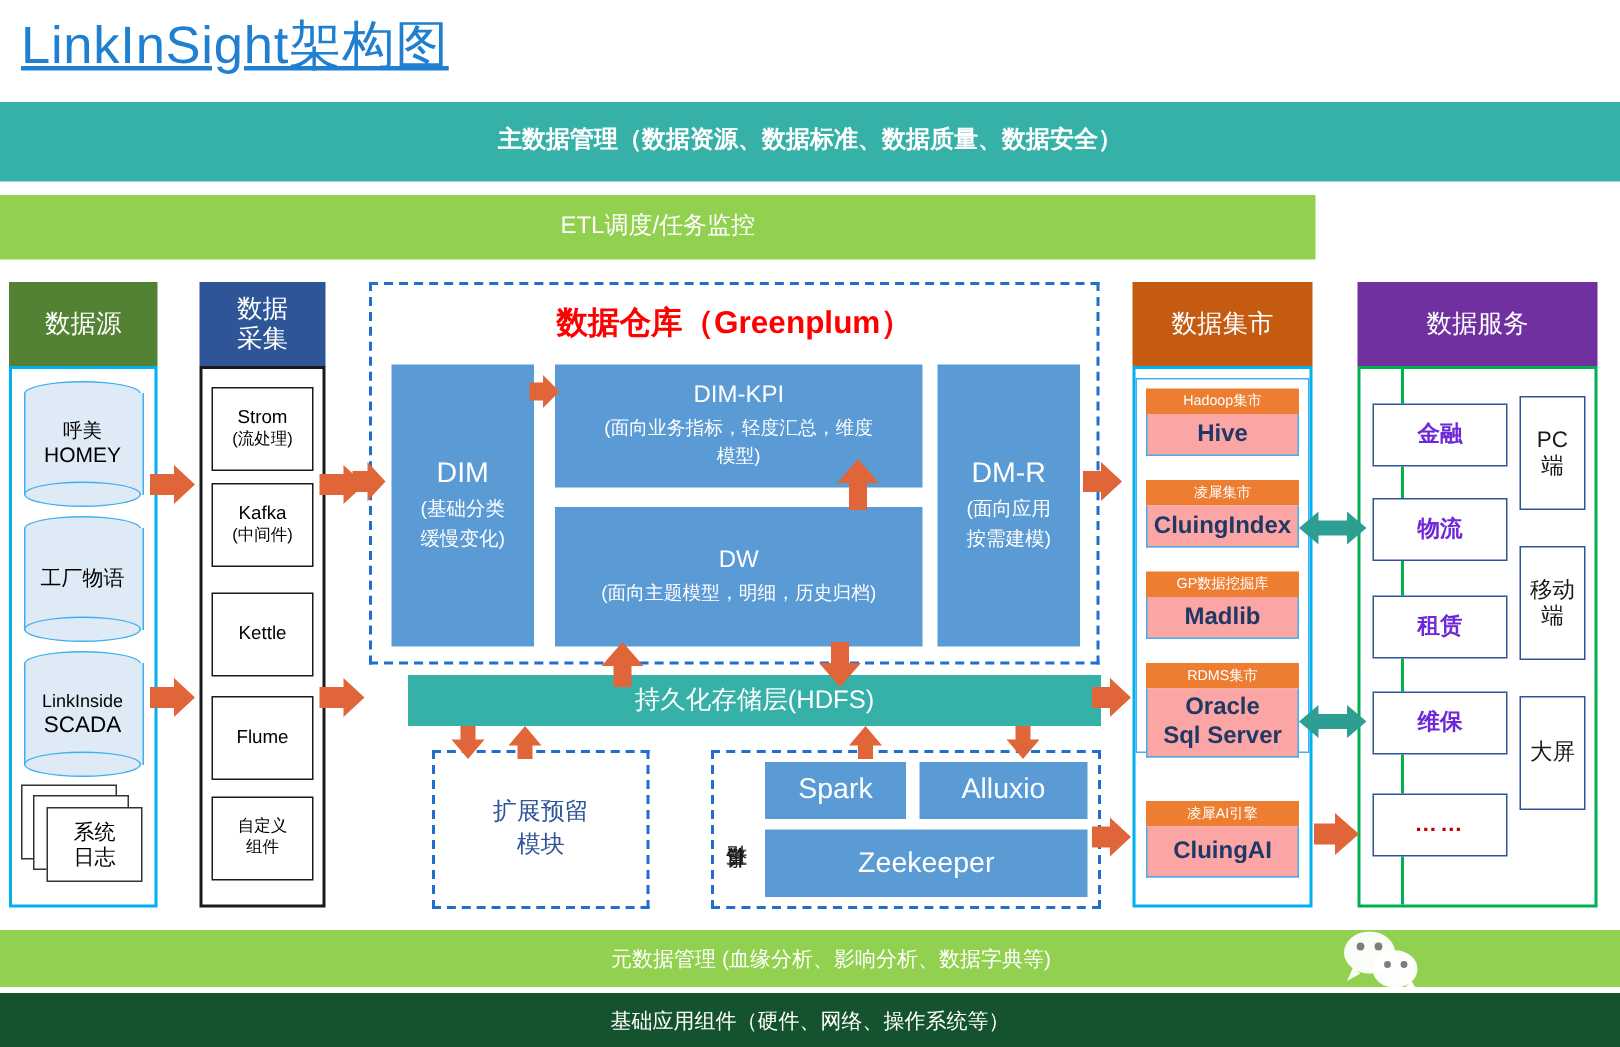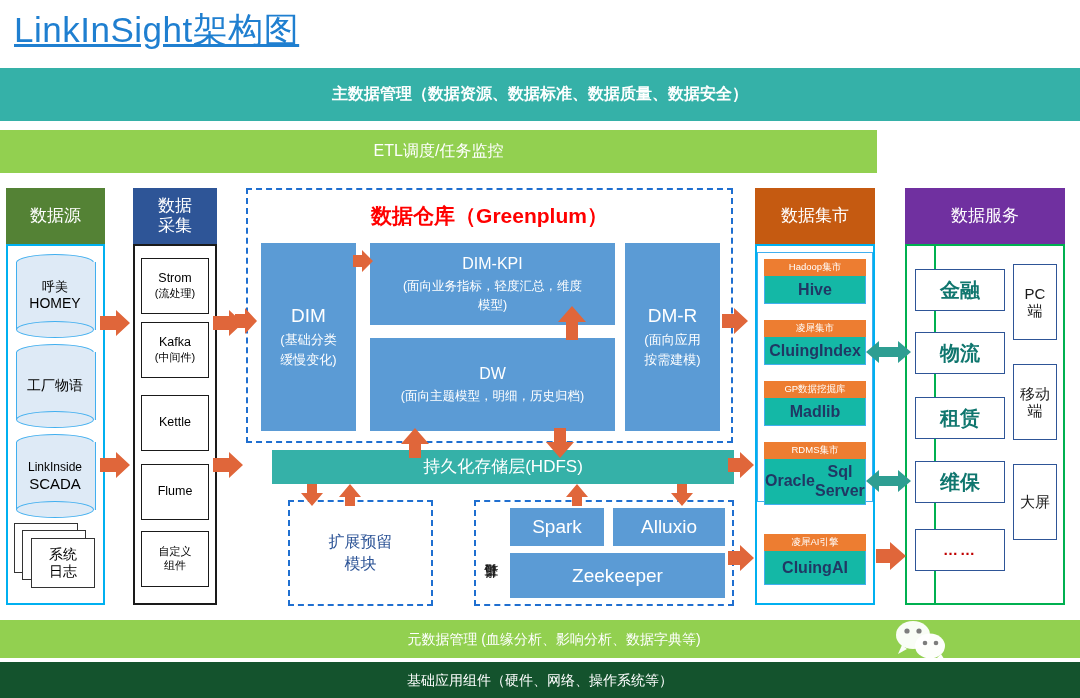--- a/index.html
+++ b/index.html
@@ -86,29 +86,29 @@
     display:flex;align-items:center;justify-content:center;writing-mode:vertical-rl;text-orientation:upright;}
   .cebox{background:#5B9BD5;color:#fff;font-size:19px;}
   #ce-spark{left:510px;top:508px;width:94px;height:38px;}
   #ce-alluxio{left:613px;top:508px;width:112px;height:38px;}
   #ce-zk{left:510px;top:553px;width:215px;height:45px;}
 
   
   .martitem{left:764px;width:102px;}
   .martitem .hd{height:17px;background:#ED7D31;color:#fff;font-size:9.5px;
     display:flex;align-items:center;justify-content:center;}
-  .martitem .bd{height:28px;background:#14b8a6;border:1.5px solid #41AFEF;border-top:none;
+  .martitem .bd{height:28px;background:#fca5a5;border:1.5px solid #41AFEF;border-top:none;
     color:#203864;font-size:16px;font-weight:700;
     display:flex;align-items:center;justify-content:center;box-sizing:border-box;}
-  .martitem.tall .bd{height:46px;line-height:1.15;text-align:center;flex-direction:row;justify-content:center;}
+  .martitem.tall .bd{height:46px;line-height:1.15;text-align:center;flex-direction:column;justify-content:center;}
   #mart-inner{left:757px;top:252px;width:116px;height:250px;border:1.5px solid #41AFEF;background:transparent;}
 
   
   .svcbox{left:915px;width:90px;height:42px;border:1.8px solid #2E5597;background:#fff;
-    color:#0f766e;font-size:20px;font-weight:700;}
+    color:#6d28d9;font-size:15px;font-weight:700;}
   .devbox{left:1013px;width:44px;border:1.8px solid #2E5597;background:#fff;
     color:#1A1A1A;font-size:15px;line-height:1.15;flex-direction:column;}
   #svc-green-line{left:934px;top:246px;width:2px;height:357px;background:#00B050;}
 
   
   .arrow{position:absolute;}
 
   
   #watermark{left:892px;top:618px;width:185px;height:62px;}
   #wm-text{position:absolute;left:62px;top:6px;font-size:26px;color:#ffffff;

